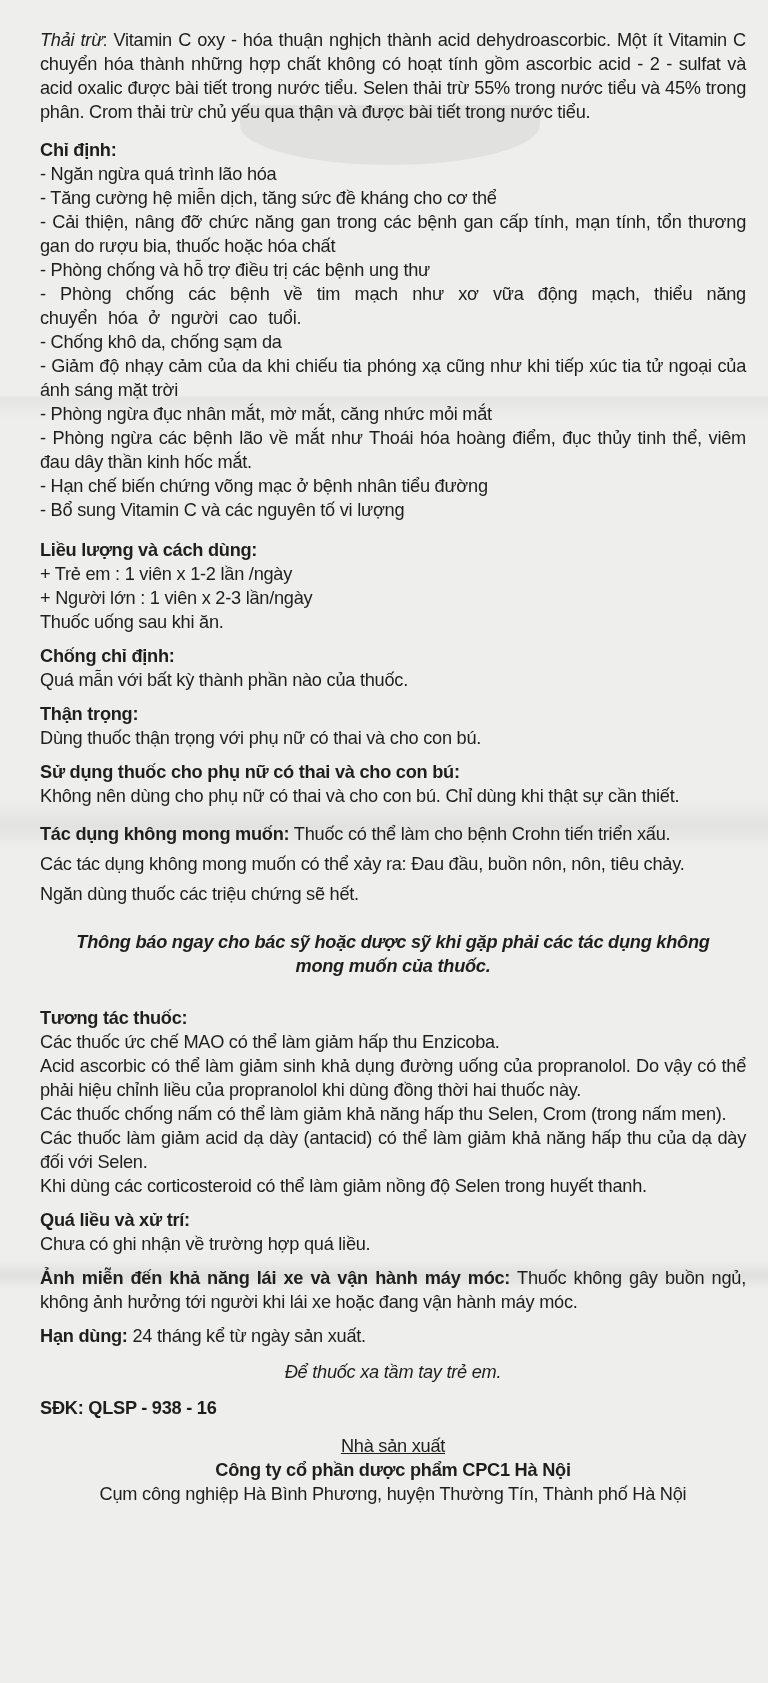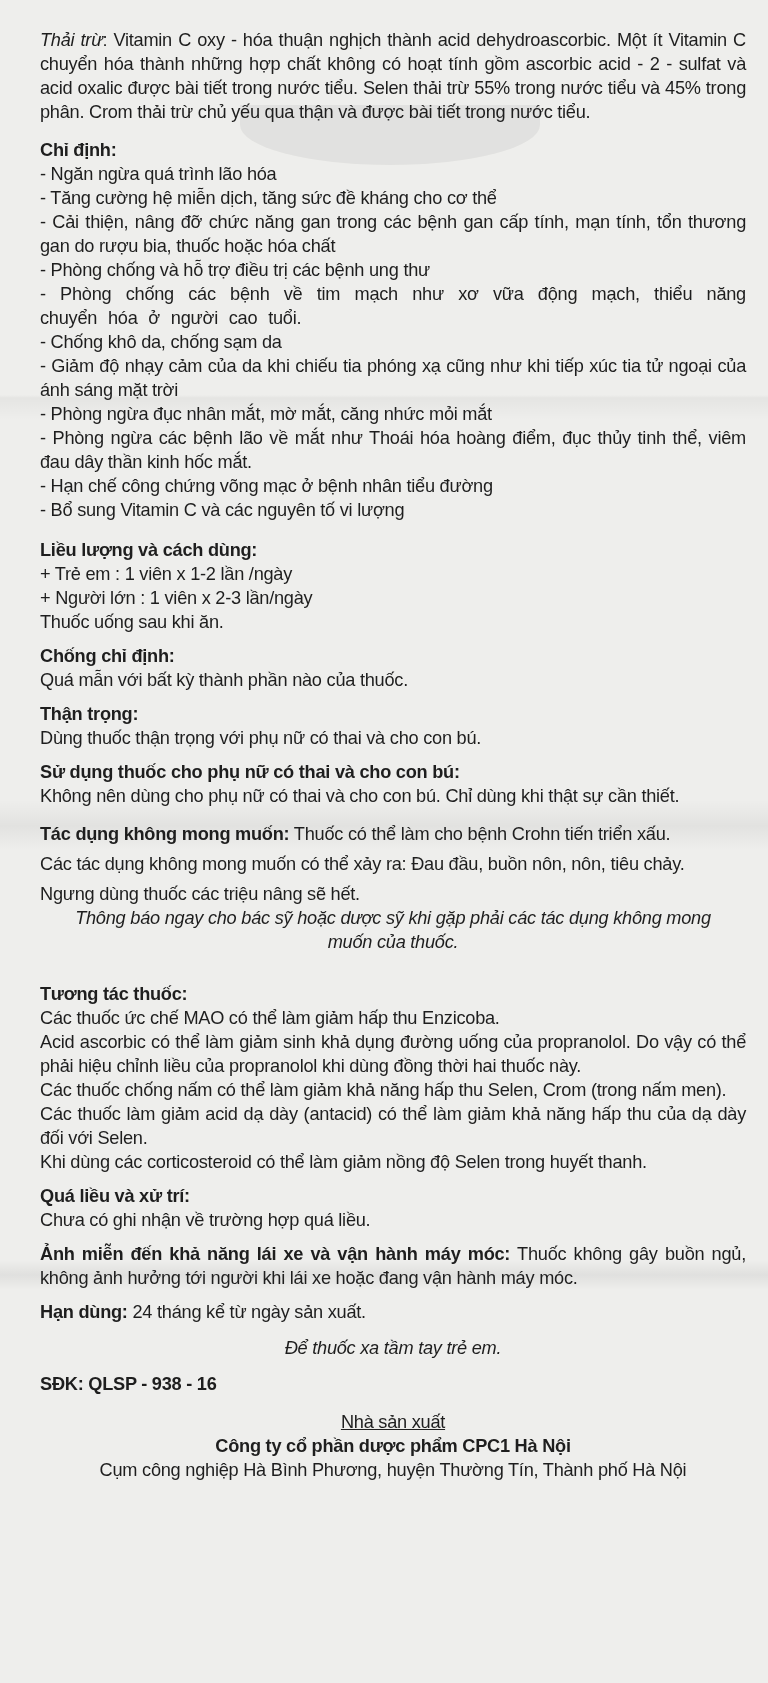--- a/index.html
+++ b/index.html
@@ -33,21 +33,21 @@
       line-height: 24px;
       letter-spacing: -0.25px;
     }
     p { margin: 0; }
     .para { text-align: justify; }
     .sec { margin-top: 10px; }
     .h { font-weight: bold; }
     .list p { margin: 0; }
     .center { text-align: center; }
     .it { font-style: italic; }
-    .warn { font-weight: normal; font-style: italic; margin-top: 0; text-align: center; padding: 0 20px; }
+    .warn { font-weight: bold; font-style: italic; margin-top: 24px; text-align: center; padding: 0 20px; }
     .u { text-decoration: underline; }
   </style>
 </head>
 <body>
 
 <div class="bleed"></div>
 <div class="logo-ghost"></div>
 
 <div class="page">
 
@@ -58,21 +58,21 @@
     <div class="list para">
       <p>- Ngăn ngừa quá trình lão hóa</p>
       <p>- Tăng cường hệ miễn dịch, tăng sức đề kháng cho cơ thể</p>
       <p>- Cải thiện, nâng đỡ chức năng gan trong các bệnh gan cấp tính, mạn tính, tổn thương gan do rượu bia, thuốc hoặc hóa chất</p>
       <p>- Phòng chống và hỗ trợ điều trị các bệnh ung thư</p>
       <p style="word-spacing:6px">- Phòng chống các bệnh về tim mạch như xơ vữa động mạch, thiểu năng chuyển hóa ở người cao tuổi.</p>
       <p>- Chống khô da, chống sạm da</p>
       <p>- Giảm độ nhạy cảm của da khi chiếu tia phóng xạ cũng như khi tiếp xúc tia tử ngoại của ánh sáng mặt trời</p>
       <p>- Phòng ngừa đục nhân mắt, mờ mắt, căng nhức mỏi mắt</p>
       <p>- Phòng ngừa các bệnh lão về mắt như Thoái hóa hoàng điểm, đục thủy tinh thể, viêm đau dây thần kinh hốc mắt.</p>
-      <p>- Hạn chế công chứng võng mạc ở bệnh nhân tiểu đường</p>
+      <p>- Hạn chế biến chứng võng mạc ở bệnh nhân tiểu đường</p>
       <p>- Bổ sung Vitamin C và các nguyên tố vi lượng</p>
     </div>
   </div>
 
   <div class="sec" style="margin-top:16px">
     <p class="h">Liều lượng và cách dùng:</p>
     <p>+ Trẻ em : 1 viên x 1-2 lần /ngày</p>
     <p>+ Người lớn : 1 viên x 2-3 lần/ngày</p>
     <p>Thuốc uống sau khi ăn.</p>
   </div>
@@ -88,21 +88,21 @@
   </div>
 
   <div class="sec">
     <p class="h">Sử dụng thuốc cho phụ nữ có thai và cho con bú:</p>
     <p class="para">Không nên dùng cho phụ nữ có thai và cho con bú. Chỉ dùng khi thật sự cần thiết.</p>
   </div>
 
   <div class="sec" style="margin-top:14px">
     <p class="para"><span class="h">Tác dụng không mong muốn:</span><span> Thuốc có thể làm cho bệnh Crohn tiến triển xấu.</span></p>
     <p class="para" style="margin-top:6px">Các tác dụng không mong muốn có thể xảy ra: Đau đầu, buồn nôn, nôn, tiêu chảy.</p>
-    <p style="margin-top:6px">Ngưng dùng thuốc các triệu nâng sẽ hết.</p>
+    <p style="margin-top:6px">Ngăn dùng thuốc các triệu chứng sẽ hết.</p>
     <p class="warn">Thông báo ngay cho bác sỹ hoặc dược sỹ khi gặp phải các tác dụng không mong muốn của thuốc.</p>
   </div>
 
   <div class="sec" style="margin-top:28px">
     <p class="h">Tương tác thuốc:</p>
     <p class="para">Các thuốc ức chế MAO có thể làm giảm hấp thu Enzicoba.</p>
     <p class="para">Acid ascorbic có thể làm giảm sinh khả dụng đường uống của propranolol. Do vậy có thể phải hiệu chỉnh liều của propranolol khi dùng đồng thời hai thuốc này.</p>
     <p class="para">Các thuốc chống nấm có thể làm giảm khả năng hấp thu Selen, Crom (trong nấm men).</p>
     <p class="para">Các thuốc làm giảm acid dạ dày (antacid) có thể làm giảm khả năng hấp thu của dạ dày đối với Selen.</p>
     <p class="para">Khi dùng các corticosteroid có thể làm giảm nồng độ Selen trong huyết thanh.</p>

